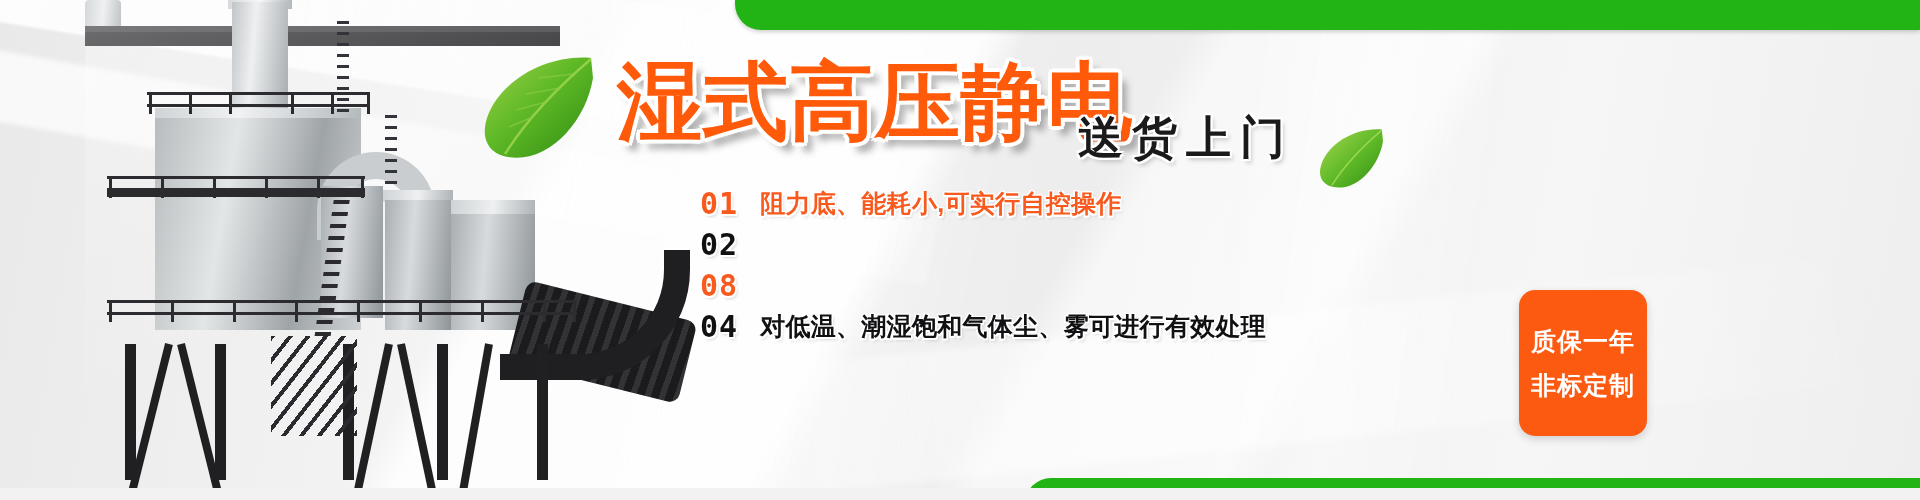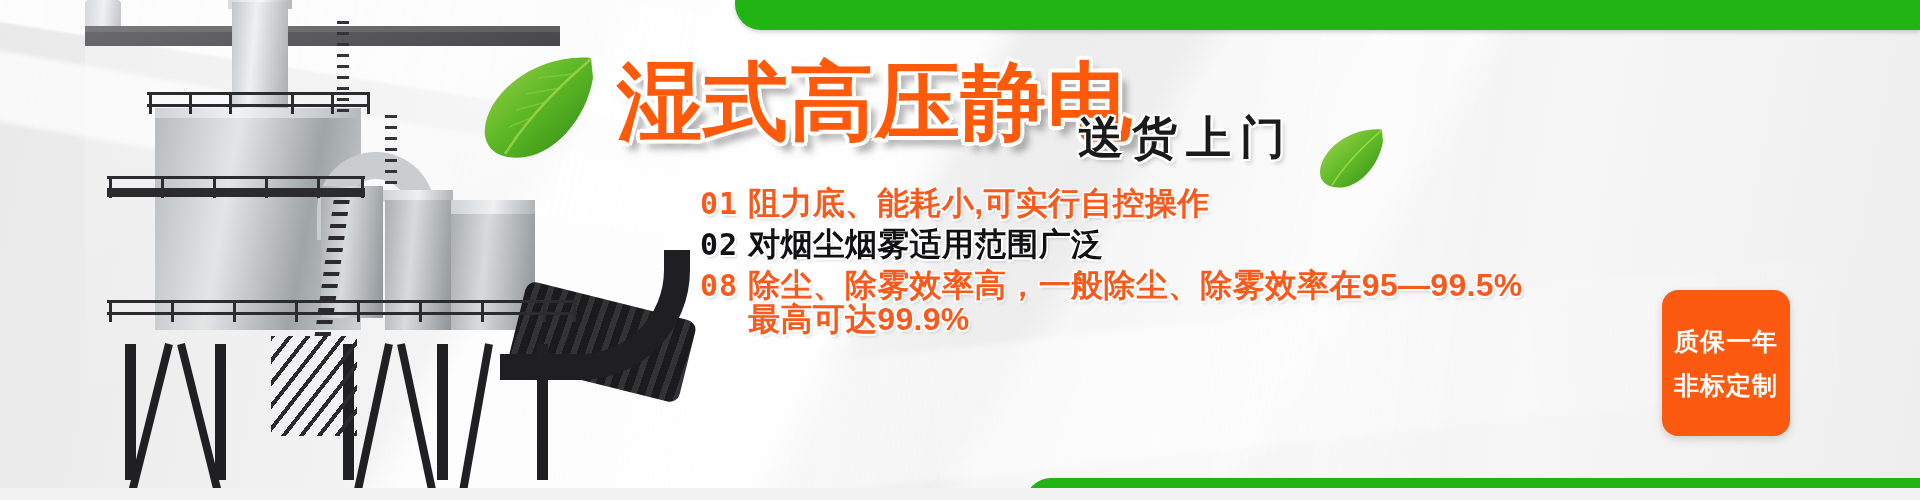--- a/index.html
+++ b/index.html
@@ -139,38 +139,38 @@
       -2px 0 0 #fff, 2px 0 0 #fff, 0 -2px 0 #fff, 0 2px 0 #fff,
       -2px -2px 0 #fff, 2px -2px 0 #fff, -2px 2px 0 #fff, 2px 2px 0 #fff,
       3px 4px 4px rgba(120,120,120,.4);
   }
 
   
   #features { position:absolute; left:700px; top:186px; width:880px; }
   .feat { display:flex; align-items:flex-start; margin-bottom:5px; }
   .feat-num {
     font-size:30px; font-weight:bold; line-height:36px;
-    letter-spacing:1px; margin-right:10px; flex:none;
+    letter-spacing:1px; margin-right:22px; flex:none;
     font-family:"DejaVu Sans Mono","Liberation Mono",monospace;
     text-shadow:-1.5px 0 0 #fff,1.5px 0 0 #fff,0 -1.5px 0 #fff,0 1.5px 0 #fff,
                 -1.5px -1.5px 0 #fff,1.5px -1.5px 0 #fff,-1.5px 1.5px 0 #fff,1.5px 1.5px 0 #fff,
                 2px 3px 3px rgba(130,130,130,.35);
   }
   .feat-text {
-    font-size:32px; line-height:34px; font-weight:bold; letter-spacing:.3px;
+    font-size:25px; line-height:34px; font-weight:bold; letter-spacing:.3px;
     text-shadow:-1.5px 0 0 #fff,1.5px 0 0 #fff,0 -1.5px 0 #fff,0 1.5px 0 #fff,
                 -1.5px -1.5px 0 #fff,1.5px -1.5px 0 #fff,-1.5px 1.5px 0 #fff,1.5px 1.5px 0 #fff,
                 2px 3px 3px rgba(130,130,130,.3);
   }
   .orange .feat-num, .orange .feat-text { color:#f8591c; }
   .black  .feat-num, .black  .feat-text { color:#111113; }
 
   
   #badge {
-    position:absolute; left:1662px; top:290px; width:128px; height:146px;
+    position:absolute; left:1519px; top:290px; width:128px; height:146px;
     background:#fc5a11; border-radius:16px;
     display:flex; flex-direction:column; justify-content:center; align-items:center;
     box-shadow:0 3px 8px rgba(0,0,0,.16);
   }
   #badge .bline {
     color:#fff; font-size:25px; line-height:44px; font-weight:bold;
     letter-spacing:1px; white-space:nowrap;
   }
 </style>
 </head>
@@ -292,32 +292,33 @@
     <div class="feat orange">
       <div class="feat-num">01</div>
       <div>
         <div class="feat-text">阻力底、能耗小,可实行自控操作</div>
       </div>
     </div>
 
     <div class="feat black">
       <div class="feat-num">02</div>
       <div>
-        <div class="feat-text">对烟尘烟雾适用范围广泛</div>
       </div>
     </div>
 
     <div class="feat orange">
       <div class="feat-num">08</div>
+    </div>
+
+    <div class="feat black">
+      <div class="feat-num">04</div>
       <div>
-        <div class="feat-text">除尘、除雾效率高，一般除尘、除雾效率在95—99.5%</div>
-        <div class="feat-text">最高可达99.9%</div>
+        <div class="feat-text">对低温、潮湿饱和气体尘、雾可进行有效处理</div>
       </div>
     </div>
-
 
   </div>
 
   <div id="badge">
     <div class="bline">质保一年</div>
     <div class="bline">非标定制</div>
   </div>
 
 </div>
 

